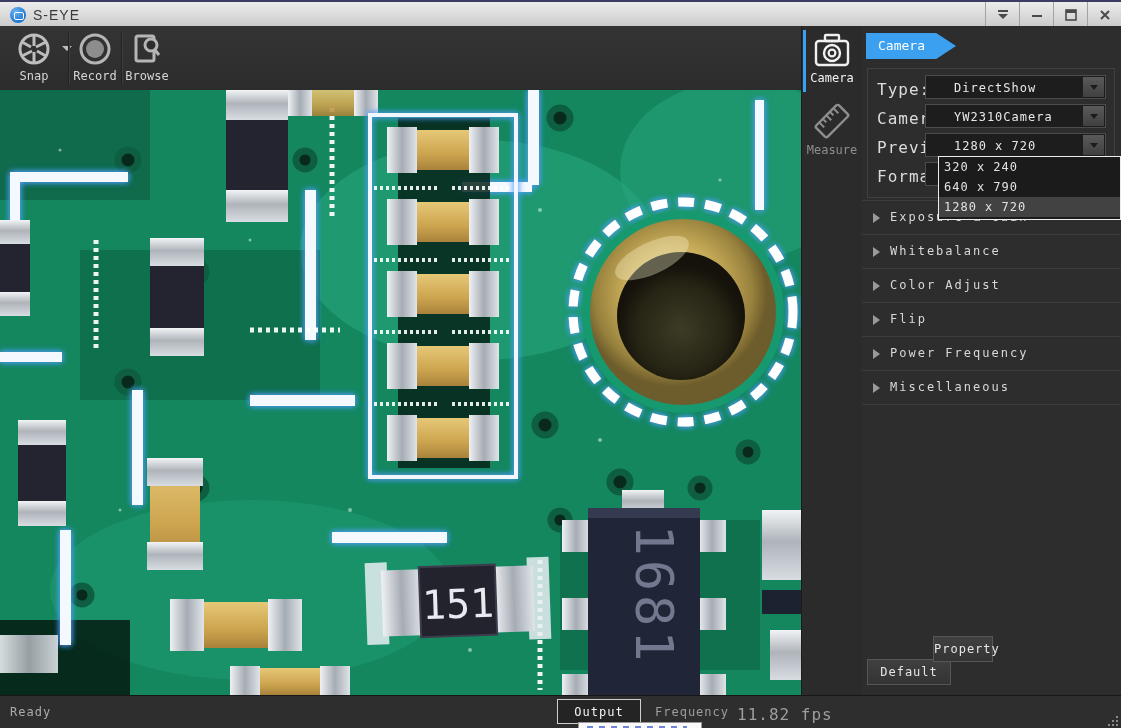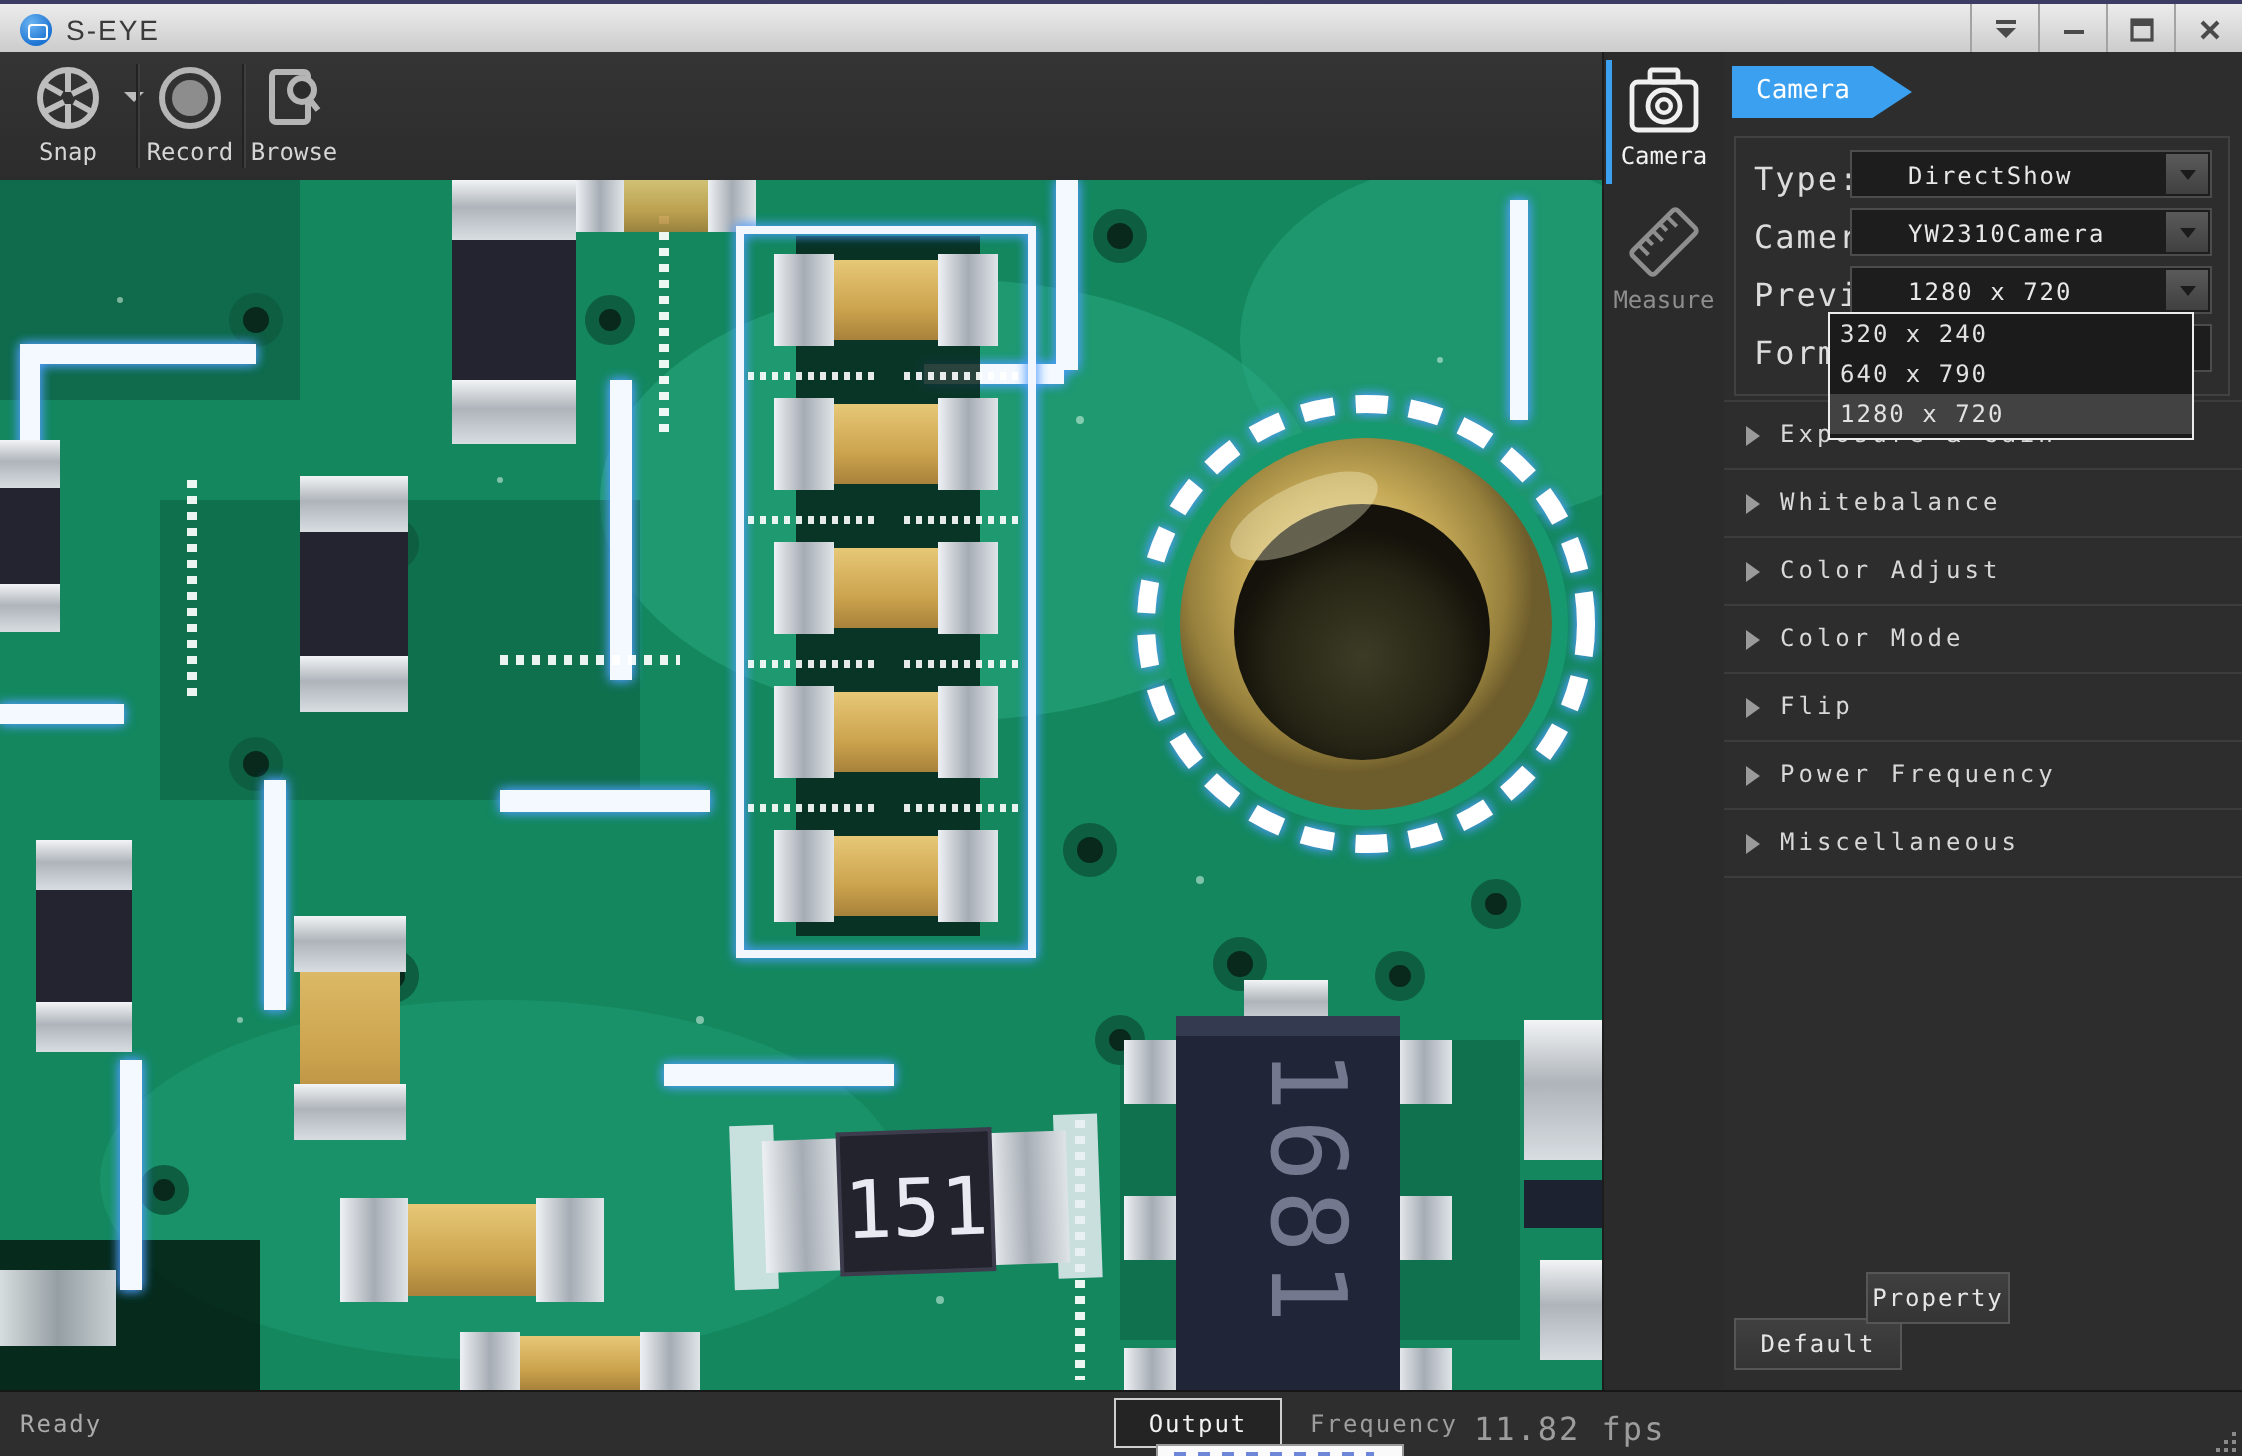--- a/index.html
+++ b/index.html
@@ -60,39 +60,39 @@
   .form-row{position:absolute;left:0;height:24px;width:244px;}
   .form-label{position:absolute;left:9px;top:5px;font-size:16px;color:#dcdcdc;letter-spacing:1px;}
   .select{position:absolute;left:57px;top:0;width:181px;height:24px;background:#1d1d1d;
     border:1px solid #4c4c4c;box-sizing:border-box;}
   .select .val{position:absolute;left:8px;top:5px;font-size:12px;color:#e8e8e8;letter-spacing:1px;margin-left:20px;}
   .select .arrowbox{position:absolute;right:1px;top:1px;width:21px;height:20px;
     background:linear-gradient(#5a5a5a,#404040);display:flex;align-items:center;justify-content:center;}
   .select .arrowbox::after{content:"";width:0;height:0;border:4px solid transparent;
     border-top:5px solid #1b1b1b;margin-top:4px;}
 
-  .popup{position:absolute;left:52px;top:130px;width:181px;height:62px;background:#1b1b1b;
+  .popup{position:absolute;left:76px;top:130px;width:181px;height:62px;background:#1b1b1b;
     border:1px solid #ececec;z-index:20;box-sizing:content-box;}
   .popup .opt{height:20px;line-height:20px;padding-left:5px;font-size:12px;color:#e2e2e2;
     letter-spacing:1px;}
   .popup .opt.sel{background:#424242;}
 
   .sections{position:absolute;left:0;top:174px;width:260px;}
   .section{position:relative;height:33px;border-bottom:1px solid #3c3c3c;}
   .section:first-child{border-top:1px solid #3c3c3c;}
   .section .tri{position:absolute;left:11px;top:12px;width:0;height:0;
     border:5px solid transparent;border-left:7px solid #9a9a9a;}
   .section .stitle{position:absolute;left:28px;top:9px;font-size:12px;color:#d8d8d8;
     letter-spacing:2px;white-space:nowrap;}
 
   .panel-footer-btn{position:absolute;height:26px;background:linear-gradient(#404040,#343434);
     border:1px solid #565656;color:#e6e6e6;font-size:12px;text-align:center;line-height:24px;
     letter-spacing:1px;box-sizing:border-box;}
   .btn-default{left:5px;top:633px;width:84px;}
-  .btn-property{left:71px;top:610px;width:72px;}
+  .btn-property{left:71px;top:610px;width:60px;}
 
   
   .statusbar{position:absolute;left:0;top:695px;width:1121px;height:33px;background:#2e2e2e;
     border-top:1px solid #171717;}
   .status-msg{position:absolute;left:10px;top:9px;font-size:12px;color:#ababab;letter-spacing:1px;}
   .output-btn{position:absolute;left:557px;top:3px;width:84px;height:25px;background:#242424;
     border:1px solid #cfcfcf;color:#f2f2f2;font-size:12px;text-align:center;line-height:24px;
     letter-spacing:1px;box-sizing:border-box;}
   .fullscreen-lbl{position:absolute;left:655px;top:9px;font-size:12px;color:#9d9d9d;letter-spacing:1px;}
   .fps-lbl{position:absolute;left:737px;top:9px;font-size:16px;color:#9d9d9d;letter-spacing:1px;}
@@ -468,24 +468,20 @@
         <div class="section">
           <span class="tri"></span>
           <span class="stitle">Whitebalance</span>
         </div>
         <div class="section">
           <span class="tri"></span>
           <span class="stitle">Color Adjust</span>
         </div>
         <div class="section">
           <span class="tri"></span>
-          <span class="stitle">Color Mode</span>
-        </div>
-        <div class="section">
-          <span class="tri"></span>
           <span class="stitle">Flip</span>
         </div>
         <div class="section">
           <span class="tri"></span>
           <span class="stitle">Power Frequency</span>
         </div>
         <div class="section">
           <span class="tri"></span>
           <span class="stitle">Miscellaneous</span>
         </div>

